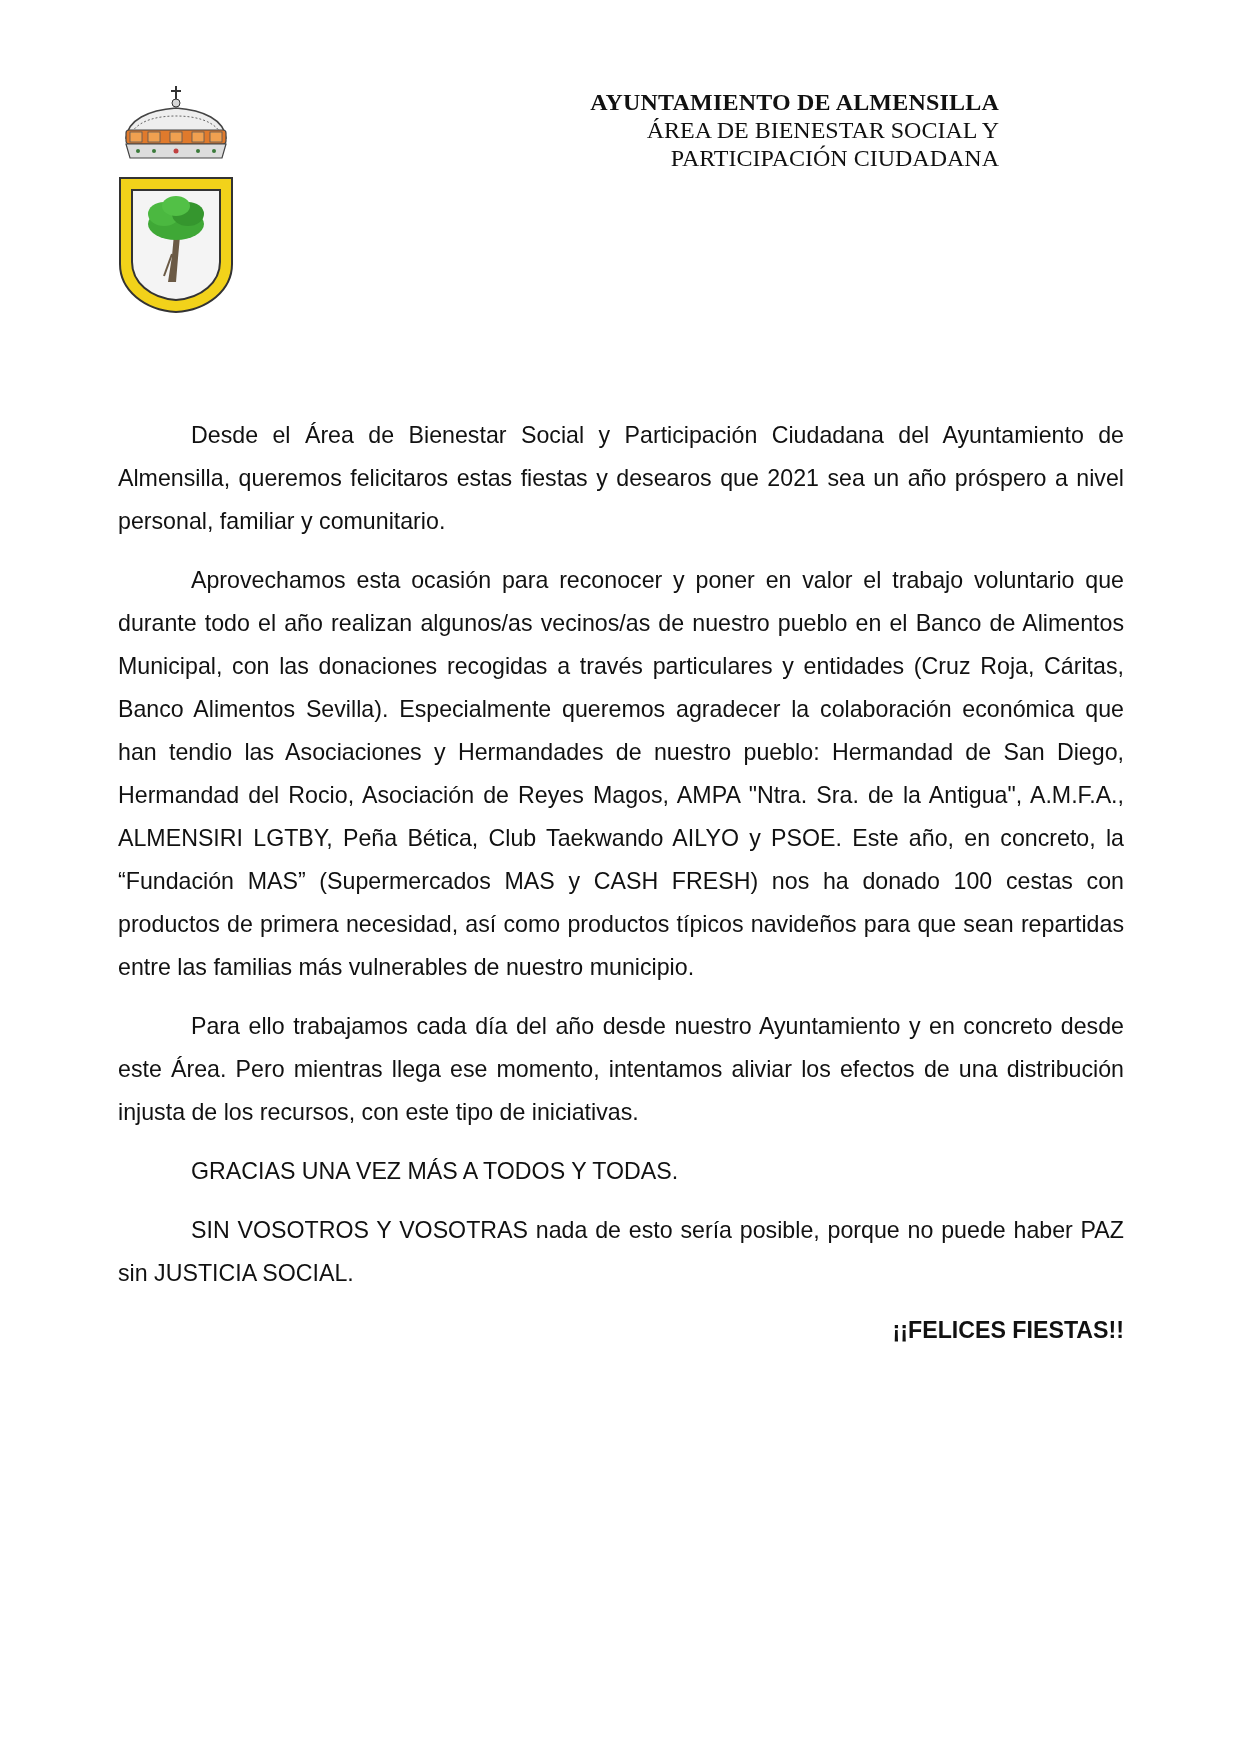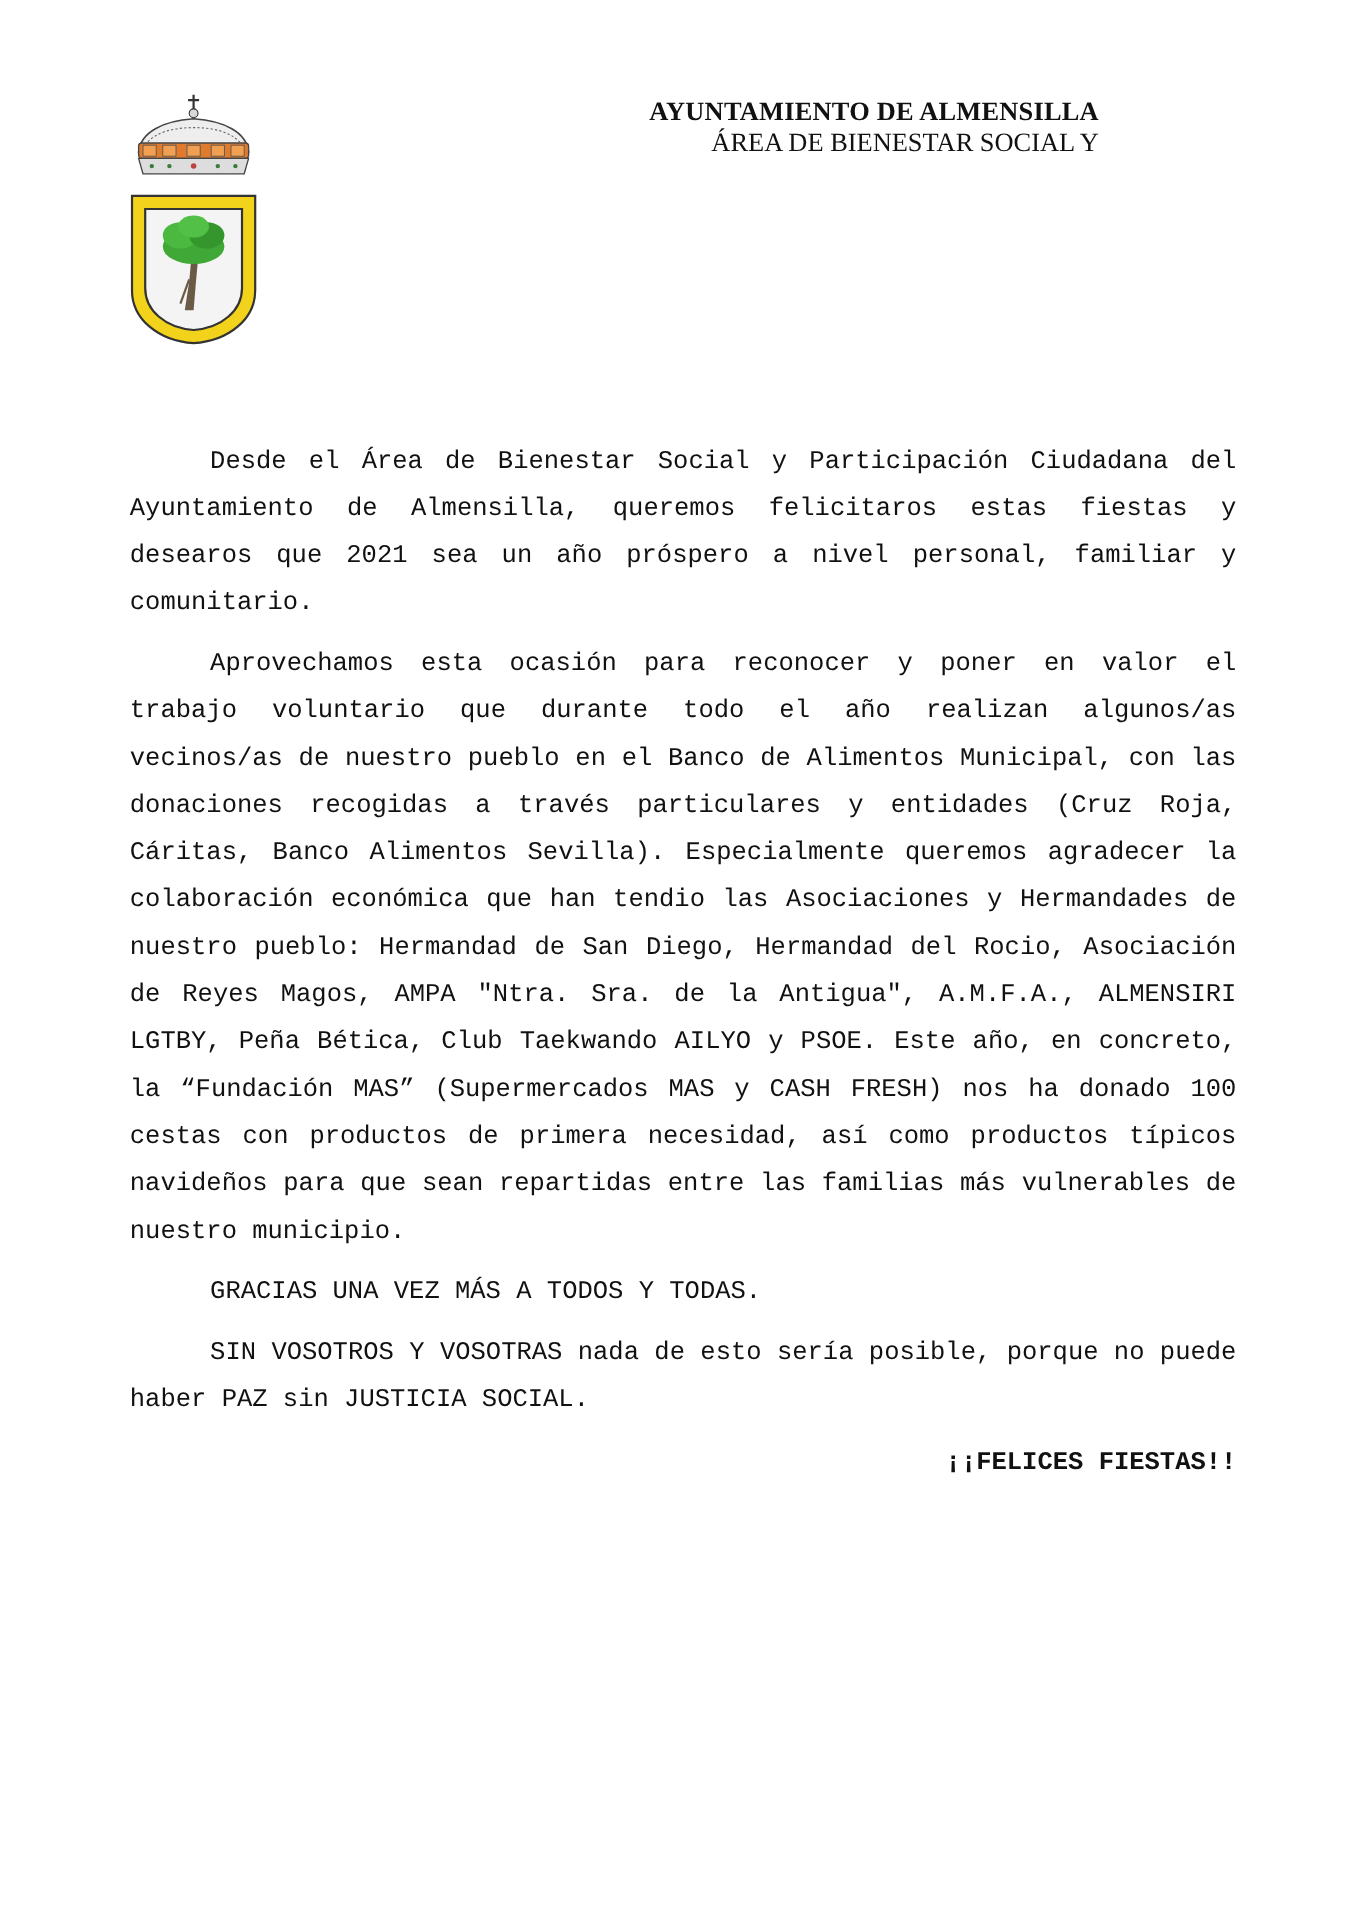--- a/index.html
+++ b/index.html
@@ -55,24 +55,23 @@
       position: absolute;
       left: 118px;
       top: 398px;
       width: 1006px;
       font-family: "Liberation Sans", "DejaVu Sans", sans-serif;
       font-size: 23.2px;
       line-height: 43px;
       color: #111;
     }
     .body-text p {
-      margin: 0 0 12px 0;
+      margin: 16px 0 12px 0;
       text-align: justify;
       text-indent: 73px;
-      font-family: Liberation Mono, monospace;
     }
     .body-text p.closing {
       text-align: right;
       text-indent: 0;
       font-weight: bold;
       margin-top: 14px;
     }
   </style>
 </head>
 <body>
@@ -114,23 +113,25 @@
         <ellipse cx="46" cy="128" rx="16" ry="12" fill="#4bb840"></ellipse>
         <ellipse cx="70" cy="128" rx="16" ry="12" fill="#35962e"></ellipse>
         <ellipse cx="58" cy="120" rx="14" ry="10" fill="#52c046"></ellipse>
       </g>
     </svg>
   </div>
 
   <div class="letterhead">
     <div class="org">AYUNTAMIENTO DE ALMENSILLA</div>
     <div class="area">ÁREA DE BIENESTAR SOCIAL Y</div>
+    <div class="area">PARTICIPACIÓN CIUDADANA</div>
   </div>
 
   <div class="body-text">
     <p>Desde el Área de Bienestar Social y Participación Ciudadana del Ayuntamiento de Almensilla, queremos felicitaros estas fiestas y desearos que 2021 sea un año próspero a nivel personal, familiar y comunitario.</p>
     <p>Aprovechamos esta ocasión para reconocer y poner en valor el trabajo voluntario que durante todo el año realizan algunos/as vecinos/as de nuestro pueblo en el Banco de Alimentos Municipal, con las donaciones recogidas a través particulares y entidades (Cruz Roja, Cáritas, Banco Alimentos Sevilla). Especialmente queremos agradecer la colaboración económica que han tendio las Asociaciones y Hermandades de nuestro pueblo: Hermandad de San Diego, Hermandad del Rocio, Asociación de Reyes Magos, AMPA "Ntra. Sra. de la Antigua", A.M.F.A., ALMENSIRI LGTBY, Peña Bética, Club Taekwando AILYO y  PSOE.  Este año, en concreto, la “Fundación MAS” (Supermercados MAS y CASH FRESH) nos ha donado 100 cestas con productos de primera necesidad, así como productos típicos navideños para que sean repartidas entre las familias más vulnerables de nuestro municipio.</p>
+    <p>Para ello trabajamos cada día del año desde nuestro Ayuntamiento y en concreto desde este Área. Pero mientras llega ese momento, intentamos aliviar los efectos de una distribución injusta de los recursos, con este tipo de iniciativas.</p>
     <p>GRACIAS UNA VEZ MÁS A TODOS Y TODAS.</p>
     <p>SIN VOSOTROS Y VOSOTRAS nada de esto sería posible, porque no puede haber PAZ sin JUSTICIA SOCIAL.</p>
     <p class="closing">¡¡FELICES FIESTAS!!</p>
   </div>
 
 </div>
 
 </body></html>

